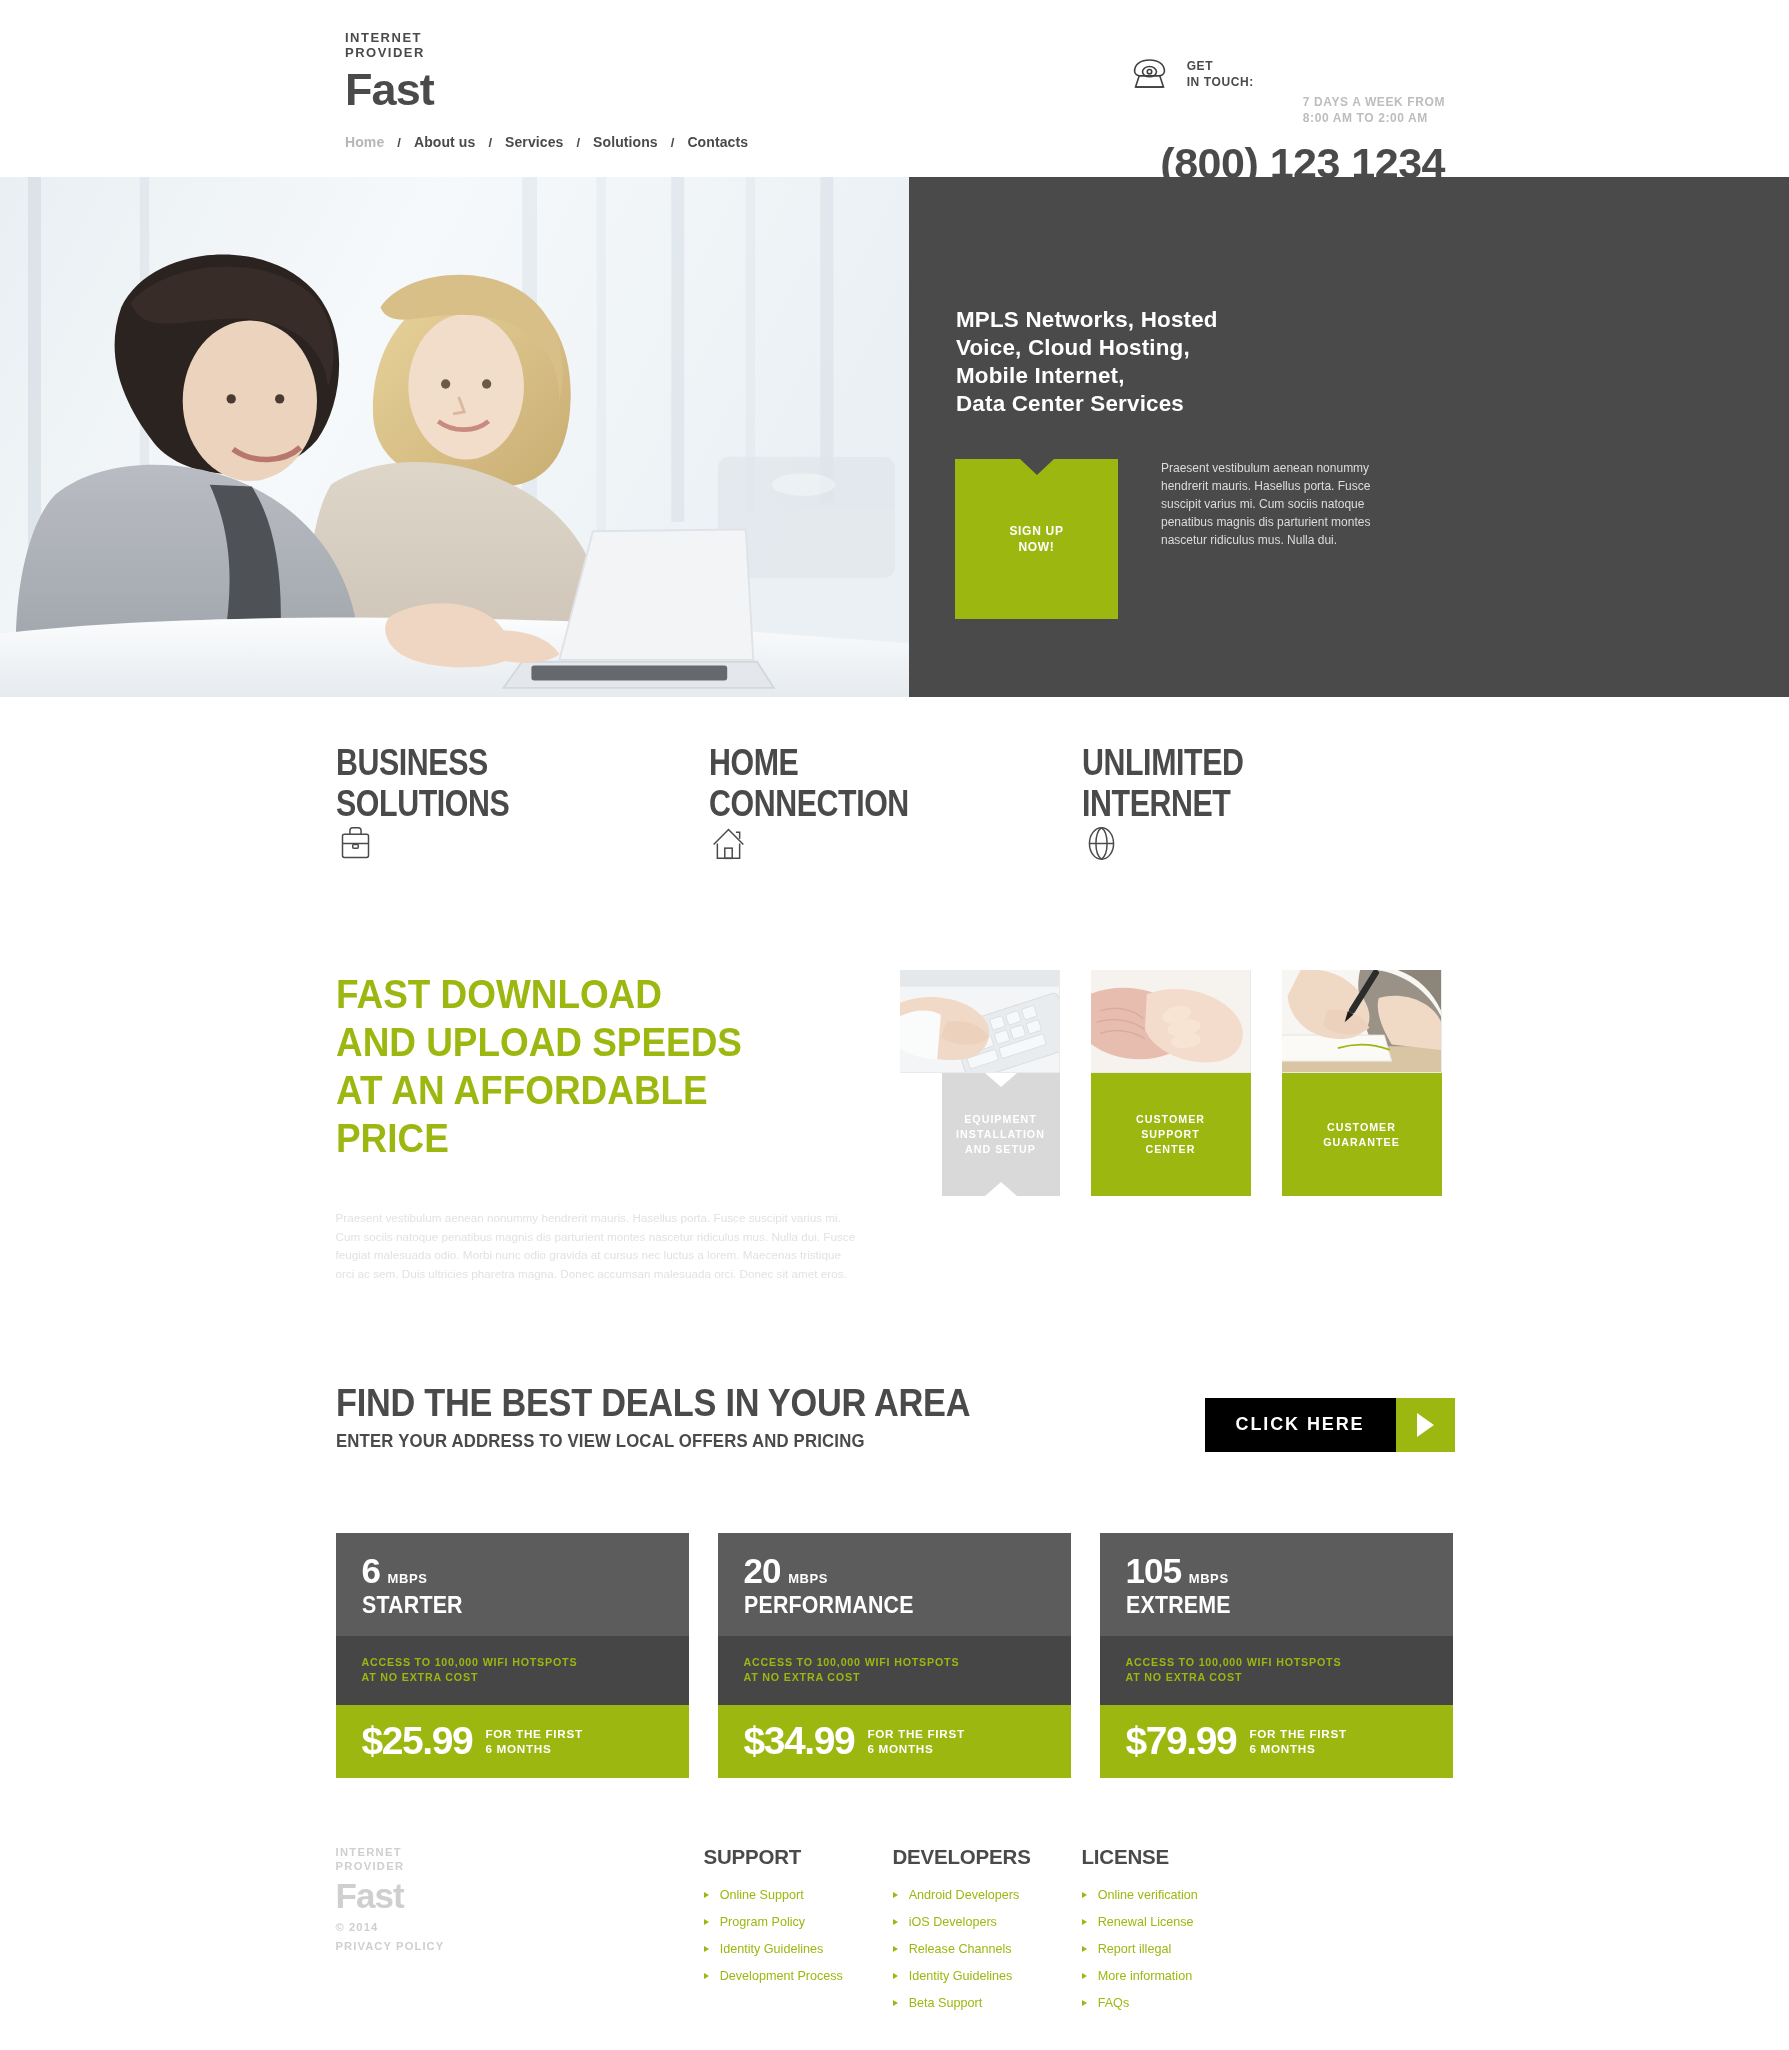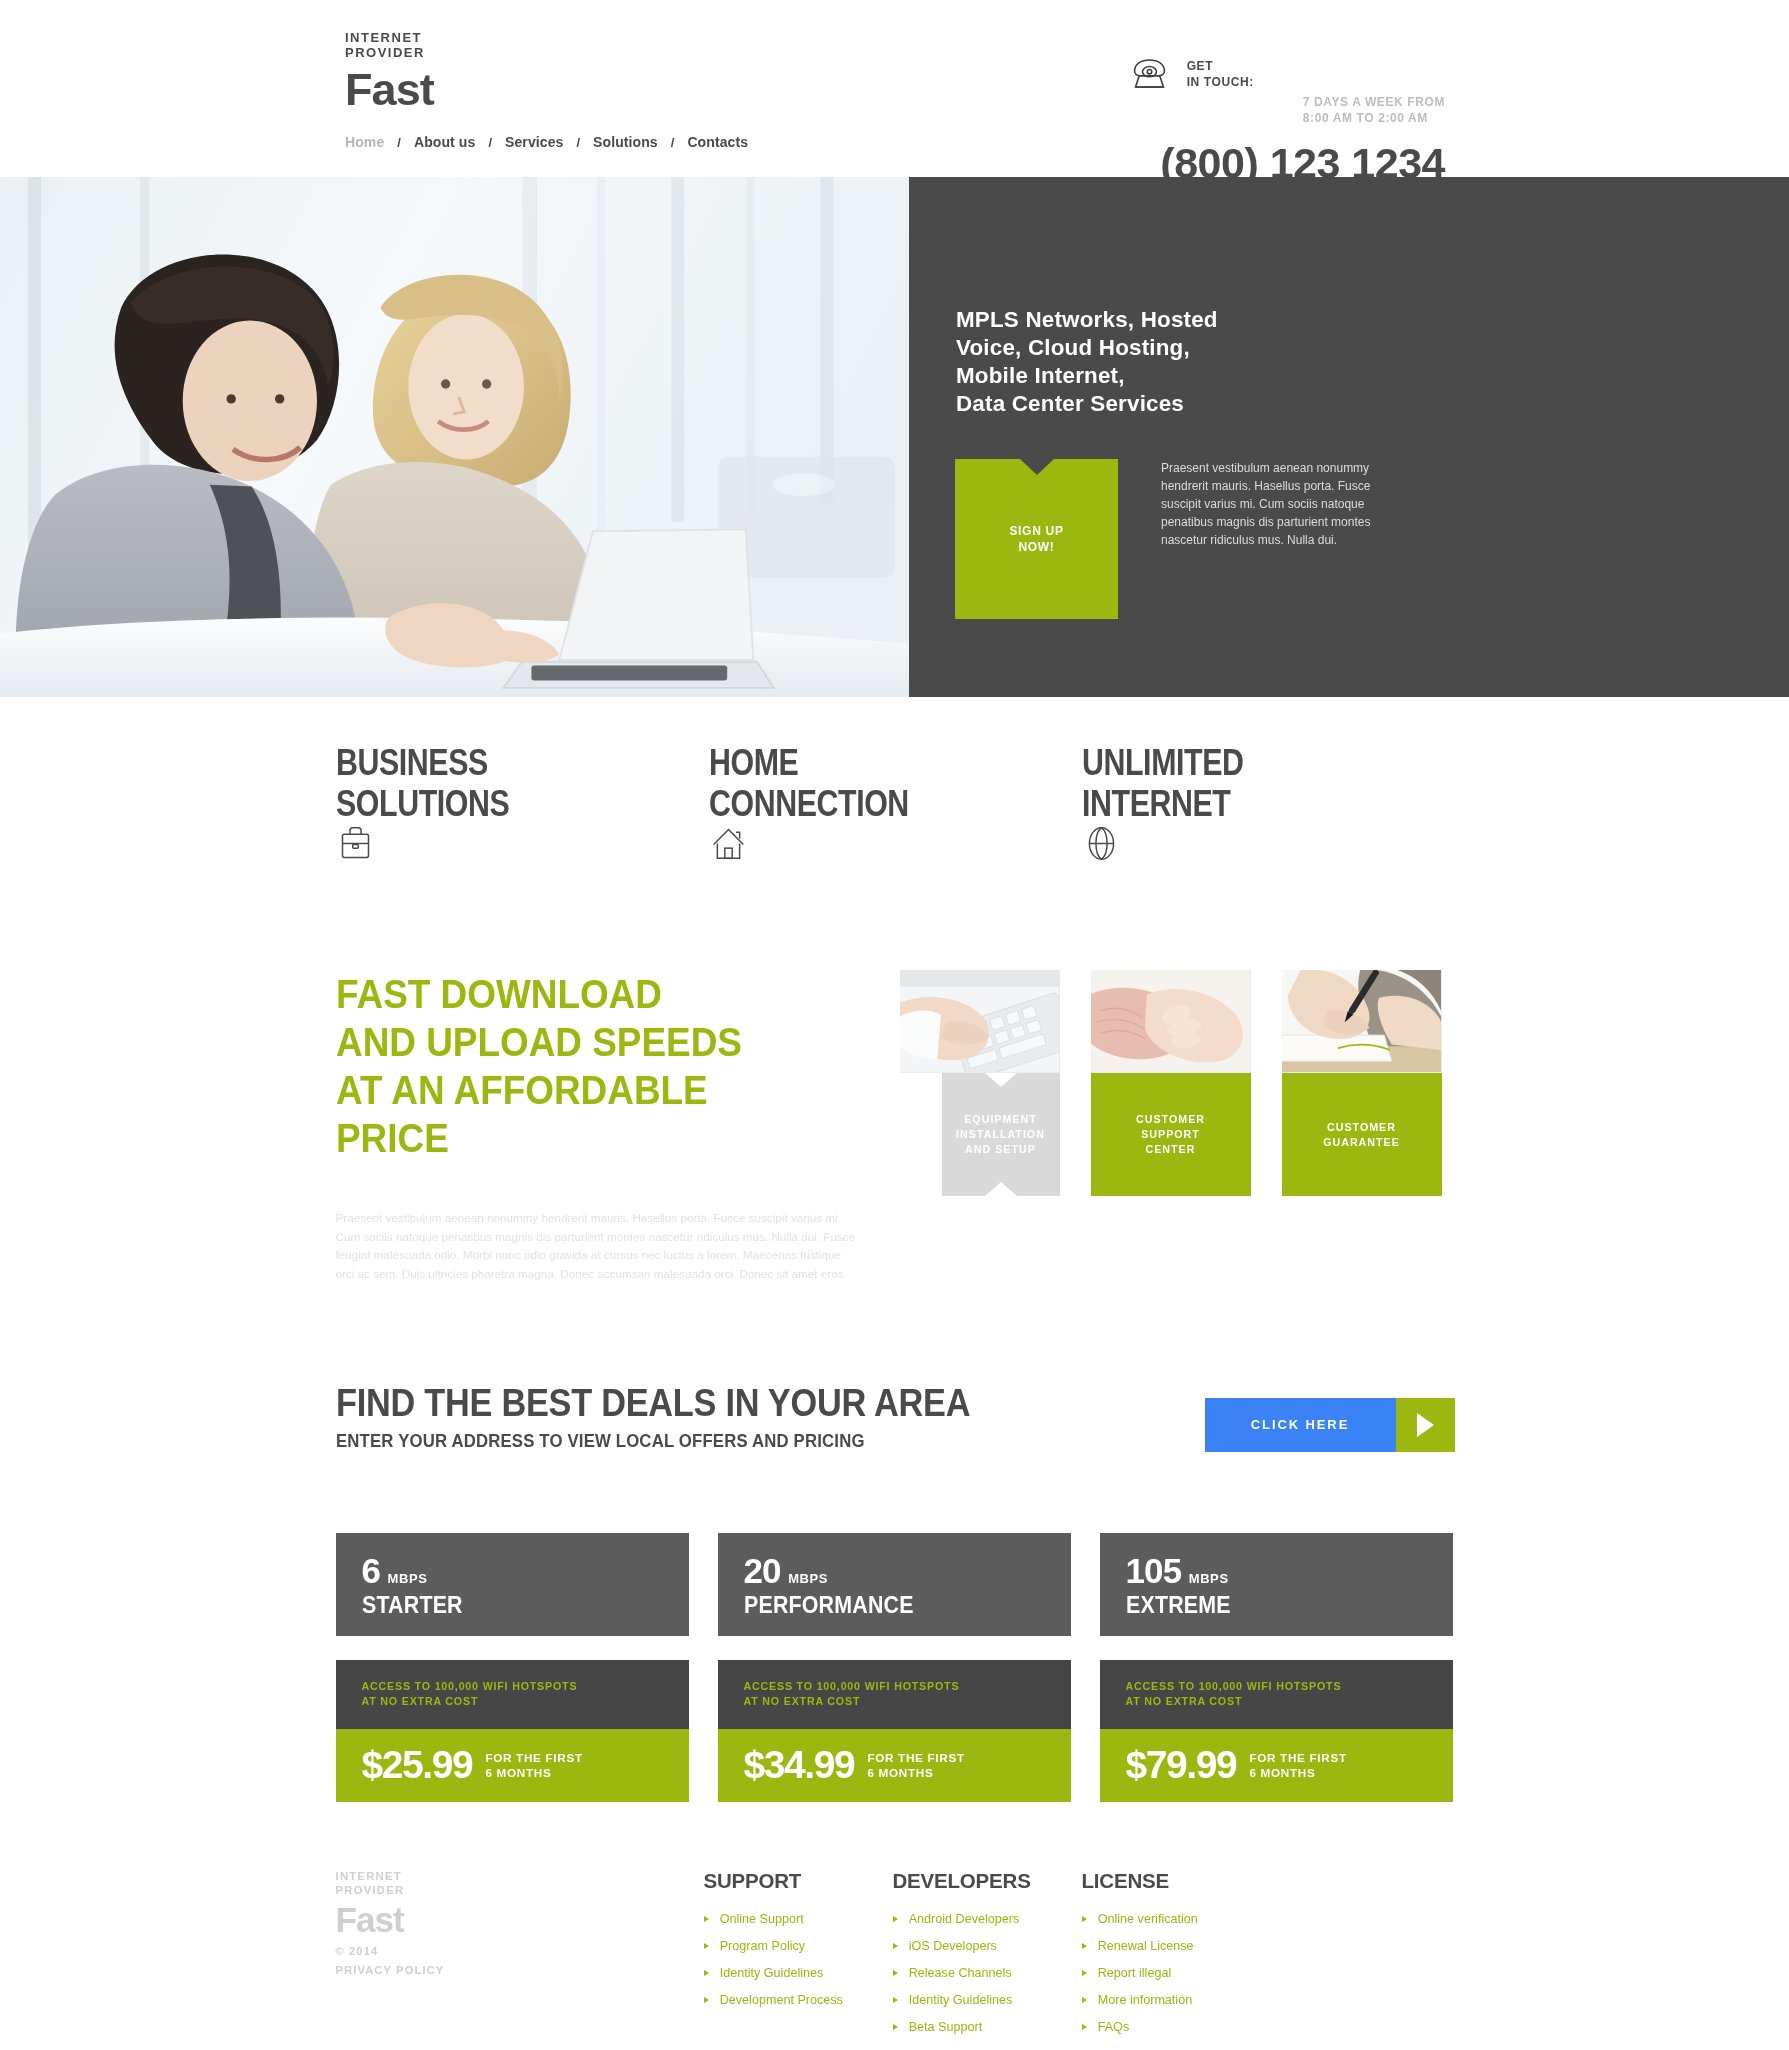--- a/index.html
+++ b/index.html
@@ -98,41 +98,41 @@
   
   .deals { width:1119px; margin:16px auto; padding-top:82px; display:flex;
            align-items:flex-end; justify-content:space-between; }
   .deals h2 { font-family:"Liberation Sans Narrow","Liberation Sans", sans-serif;
               font-size:39px; font-weight:bold; color:#4a4a4a; line-height:43px;
               letter-spacing:-0.3px; transform:scaleX(0.88); transform-origin:left center;}
   .deals h3 { font-family:"Liberation Sans Narrow","Liberation Sans", sans-serif;
               font-size:18.6px; font-weight:bold; color:#4a4a4a; margin-top:5.6px;
               letter-spacing:0.2px; transform:scaleX(0.9); transform-origin:left center;}
   .clickbtn { display:flex; width:250px; height:54px; cursor:pointer; margin-top:11.2px; }
-  .clickbtn .lbl { flex:1; background:#3b82f6; color:#fff; font-size:13px;
+  .clickbtn .lbl { flex:1; background:#000000; color:#fff; font-size:18px;
                    font-weight:bold; letter-spacing:1.9px; display:flex;
                    align-items:center; justify-content:center; text-transform:uppercase; }
   .clickbtn .arw { width:59px; background:#9cb810; display:flex;
                    align-items:center; justify-content:center; }
   .clickbtn .arw i { width:0; height:0; border-top:12px solid transparent;
                      border-bottom:12px solid transparent; border-left:17.7px solid #fff; }
 
   
   .pricing { width:1119px; margin:0 auto; padding-top:65px; display:flex; gap:29px; }
   .plan { width:353px; }
   .plan-head { background:#5c5c5c; padding:20.5px 26px 17px; }
   .plan-speed { display:flex; align-items:baseline; color:#fff; }
   .plan-speed .num { font-size:35px; font-weight:bold; line-height:35px; letter-spacing:-0.9px; }
   .plan-speed .unit { font-size:13px; font-weight:bold; margin-left:7.5px; letter-spacing:0.6px; }
   .plan-name { font-family:"Liberation Sans","Liberation Sans", sans-serif;
                font-size:23px; font-weight:bold; color:#fff; margin-top:3.7px;
                letter-spacing:0.2px; transform:scaleX(0.93); transform-origin:left center; }
   .plan-feat { background:#464646; padding:18.6px 26px 20.5px; color:#9cb810;
                font-size:10.7px; font-weight:bold; letter-spacing:0.8px; line-height:15px;
-               text-transform:uppercase;margin-top:24px; }
+               text-transform:uppercase; }
   .plan-price { background:#9cb810; padding:15px 26px 17px; display:flex;
                 align-items:center; }
   .plan-price .amt { font-size:39px; font-weight:bold; color:#fff;
                      line-height:41px; letter-spacing:-1.4px; }
   .plan-price .per { font-size:11.7px; font-weight:bold; color:#fff; margin-left:13px;
                      line-height:15px; letter-spacing:0.7px; text-transform:uppercase; }
 
   
   .footer { width:1119px; margin:0 auto; padding-top:67px; display:flex; }
   .f-logo { width:368px; }

